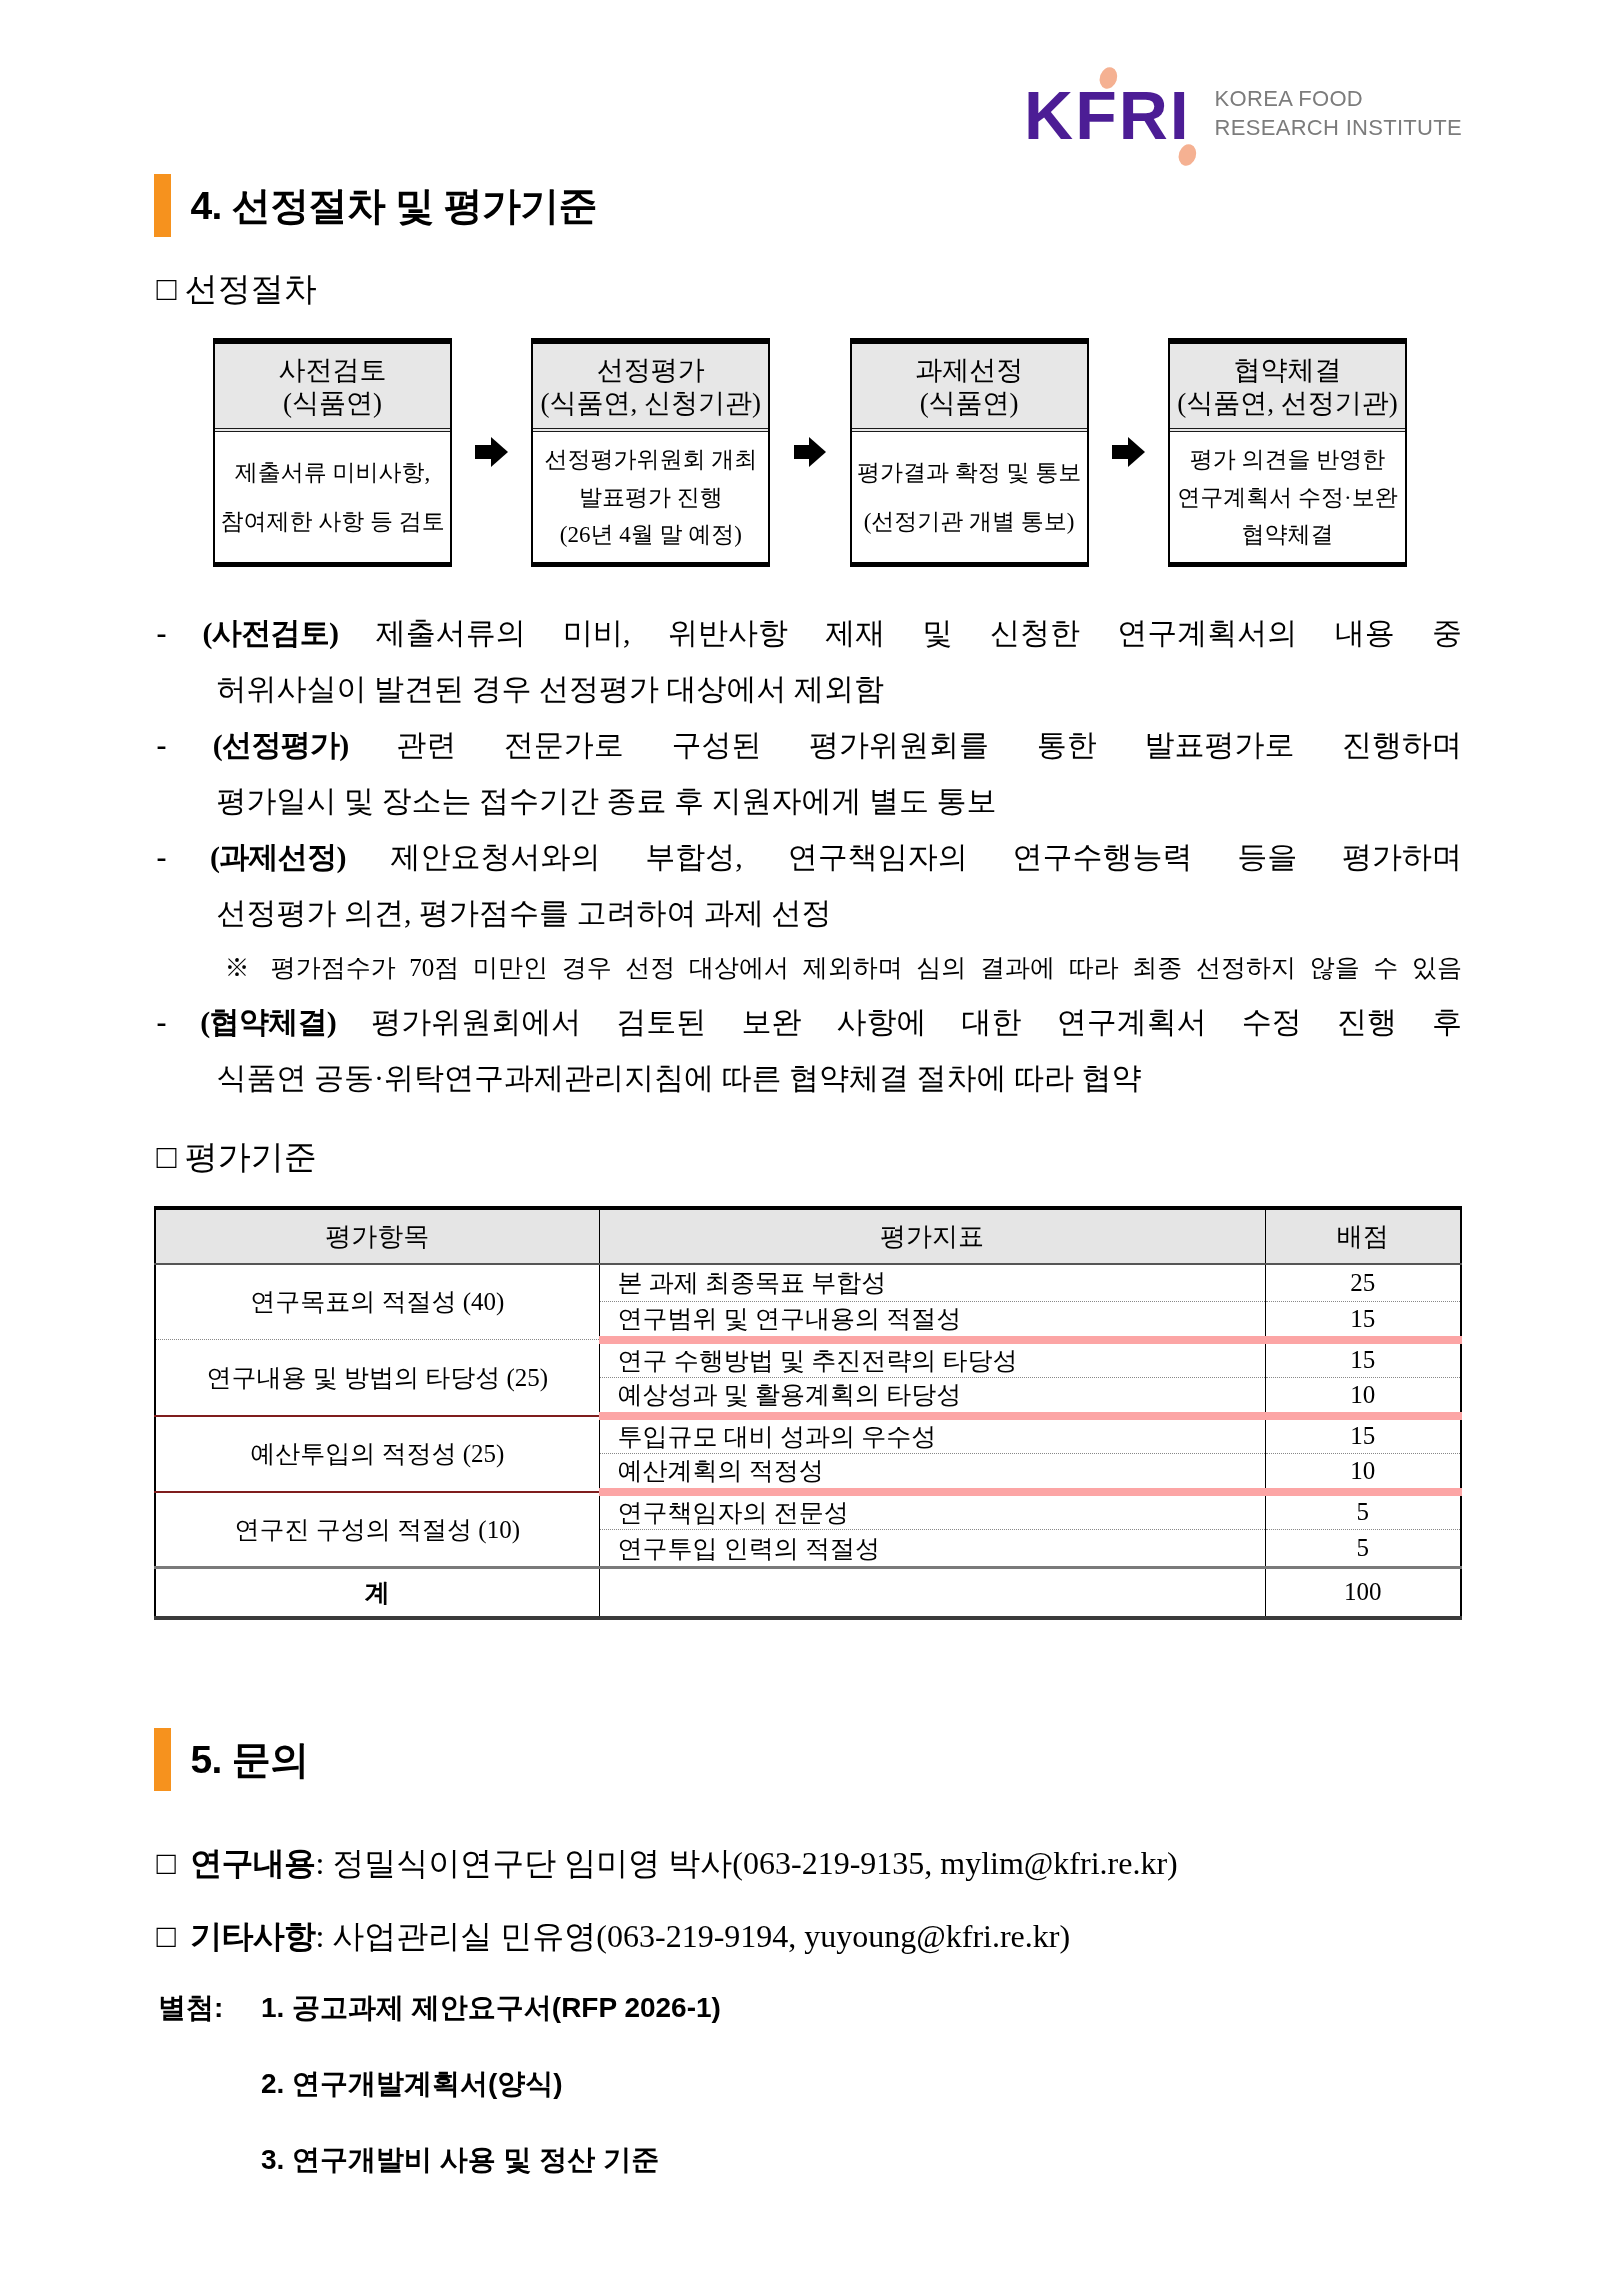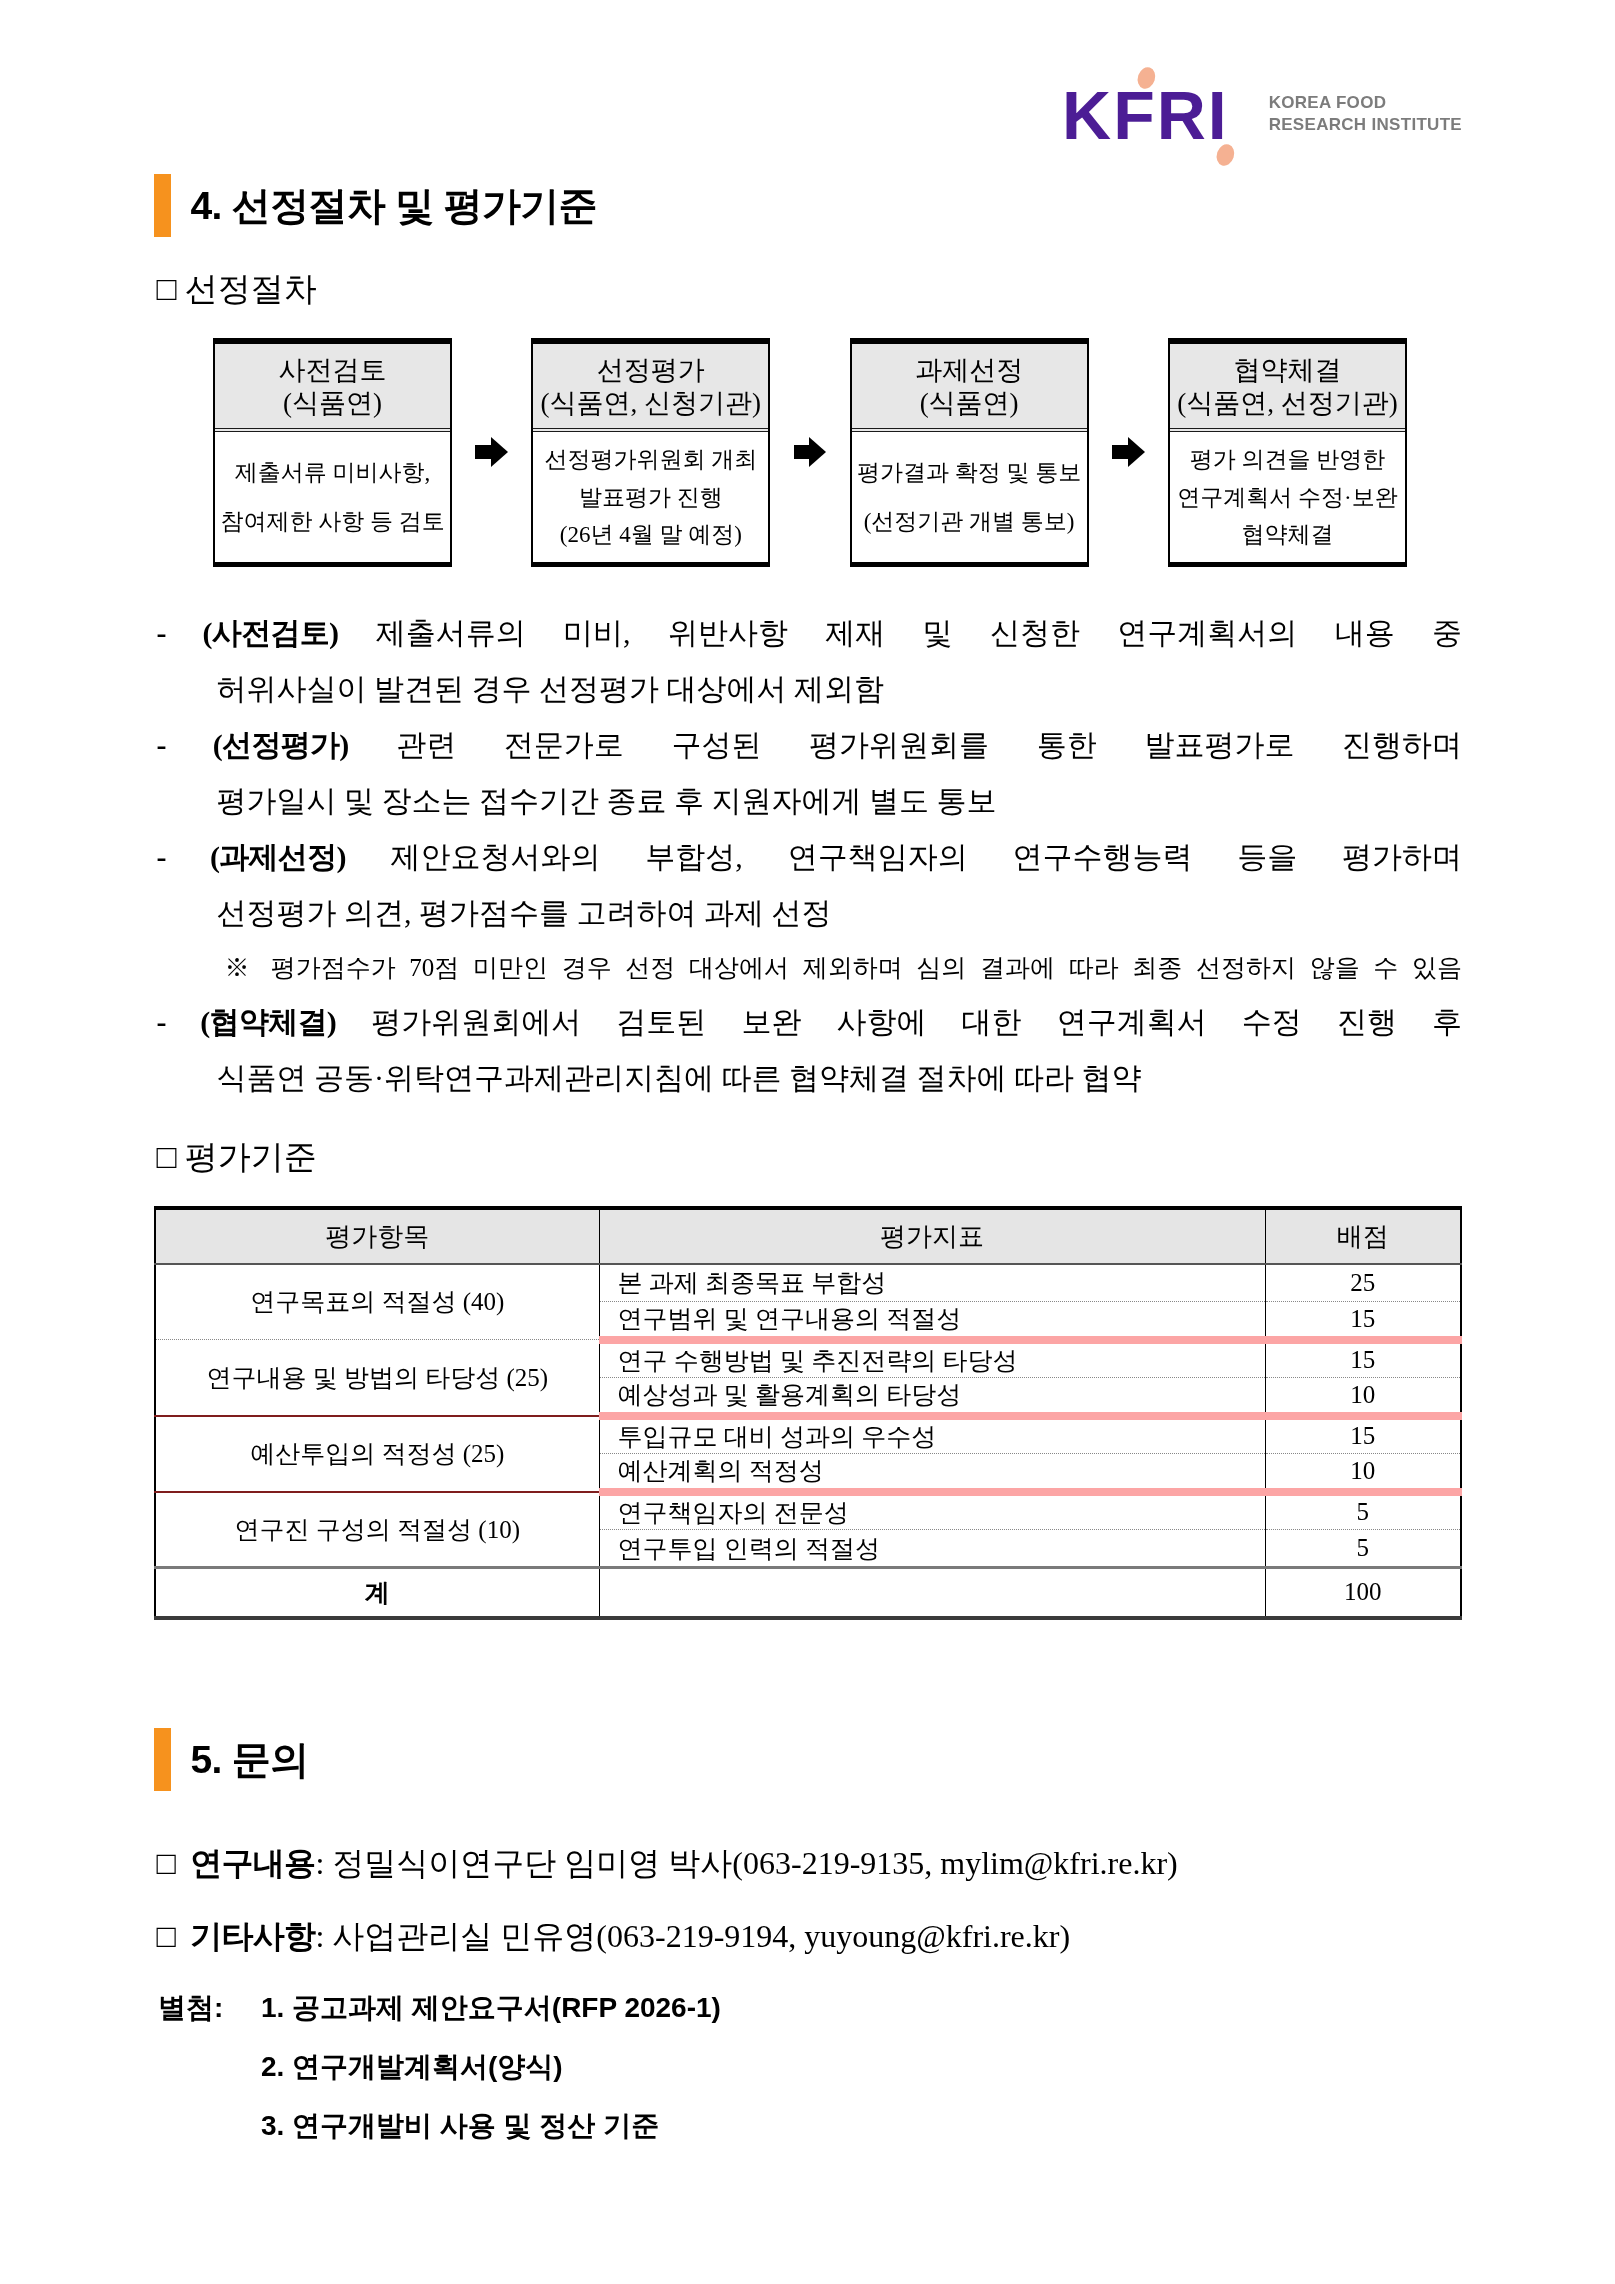--- a/index.html
+++ b/index.html
@@ -11,22 +11,22 @@
     font-family:"Liberation Serif", serif; color:#000;
   }
   
   .logo-row { display:flex; justify-content:flex-end; align-items:center; height:81px; margin-bottom:19.6px; }
   .logo { display:flex; align-items:center; }
   .logo-mark { position:relative; font-family:"Liberation Sans", sans-serif; font-weight:bold;
                font-size:68px; letter-spacing:2px; line-height:1; padding:9px 3.9px 6.5px 0; }
   .logo-dot { position:absolute; border-radius:50%; }
   .dot-top { width:17px; height:21.5px; top:-5.2px; left:76px; transform:rotate(18deg); }
   .dot-bottom { width:17px; height:21.5px; bottom:-10.4px; right:-1.3px; transform:rotate(18deg); }
-  .logo-text { font-family:"Liberation Sans", sans-serif; font-weight:bold; font-size:17px;
-               line-height:1.28; letter-spacing:0.3px; margin-left:36px; }
+  .logo-text { font-family:"Liberation Sans", sans-serif; font-weight:normal; font-size:22px;
+               line-height:1.28; letter-spacing:0.3px; margin-left:20px; }
   
   .sec-head { display:flex; align-items:center; gap:19.6px; height:64px; }
   .sec-bar { width:17px; height:63px; }
   .sec-title { font-family:"Liberation Sans", sans-serif; font-weight:bold; font-size:39px; letter-spacing:-0.7px; }
   .sub-heading { font-size:33px; margin:29px 0 26px 2.6px; }
   
   .flowchart { display:flex; justify-content:space-between; align-items:center; margin:0 55px 38px 59px; }
   .fc-box { width:239px; height:229px; border:2.6px solid #000; border-top:6.5px solid #000;
             border-bottom:5.9px solid #000; display:flex; flex-direction:column; background:#fff; }
   .fc-head { background:#E7E7E7; border-bottom:4.6px double #1a1a1a; text-align:center;
@@ -60,21 +60,21 @@
   
   .sec5 { margin-top:108px; }
   .contacts { margin:51px 0 0 2.6px; }
   .contact { font-size:32px; line-height:40px; margin-bottom:33px; }
   .contact .box { margin-right:14.3px; }
   .contact b { letter-spacing:-0.7px; }
   
   .attachments { display:flex; margin:30px 0 0 3.9px; font-family:"Liberation Sans", sans-serif;
                  font-weight:bold; font-size:28px; }
   .attach-label { width:103px; }
-  .attach-items { display:flex; flex-direction:column; gap:21px; }
+  .attach-items { display:flex; flex-direction:column; gap:38px; }
 </style>
 </head>
 <body>
 
 <div class="page">
 
   <div class="logo-row">
     <div class="logo">
       <div class="logo-mark" style="color: #4c1d95;">
         <span>KFRI</span>

